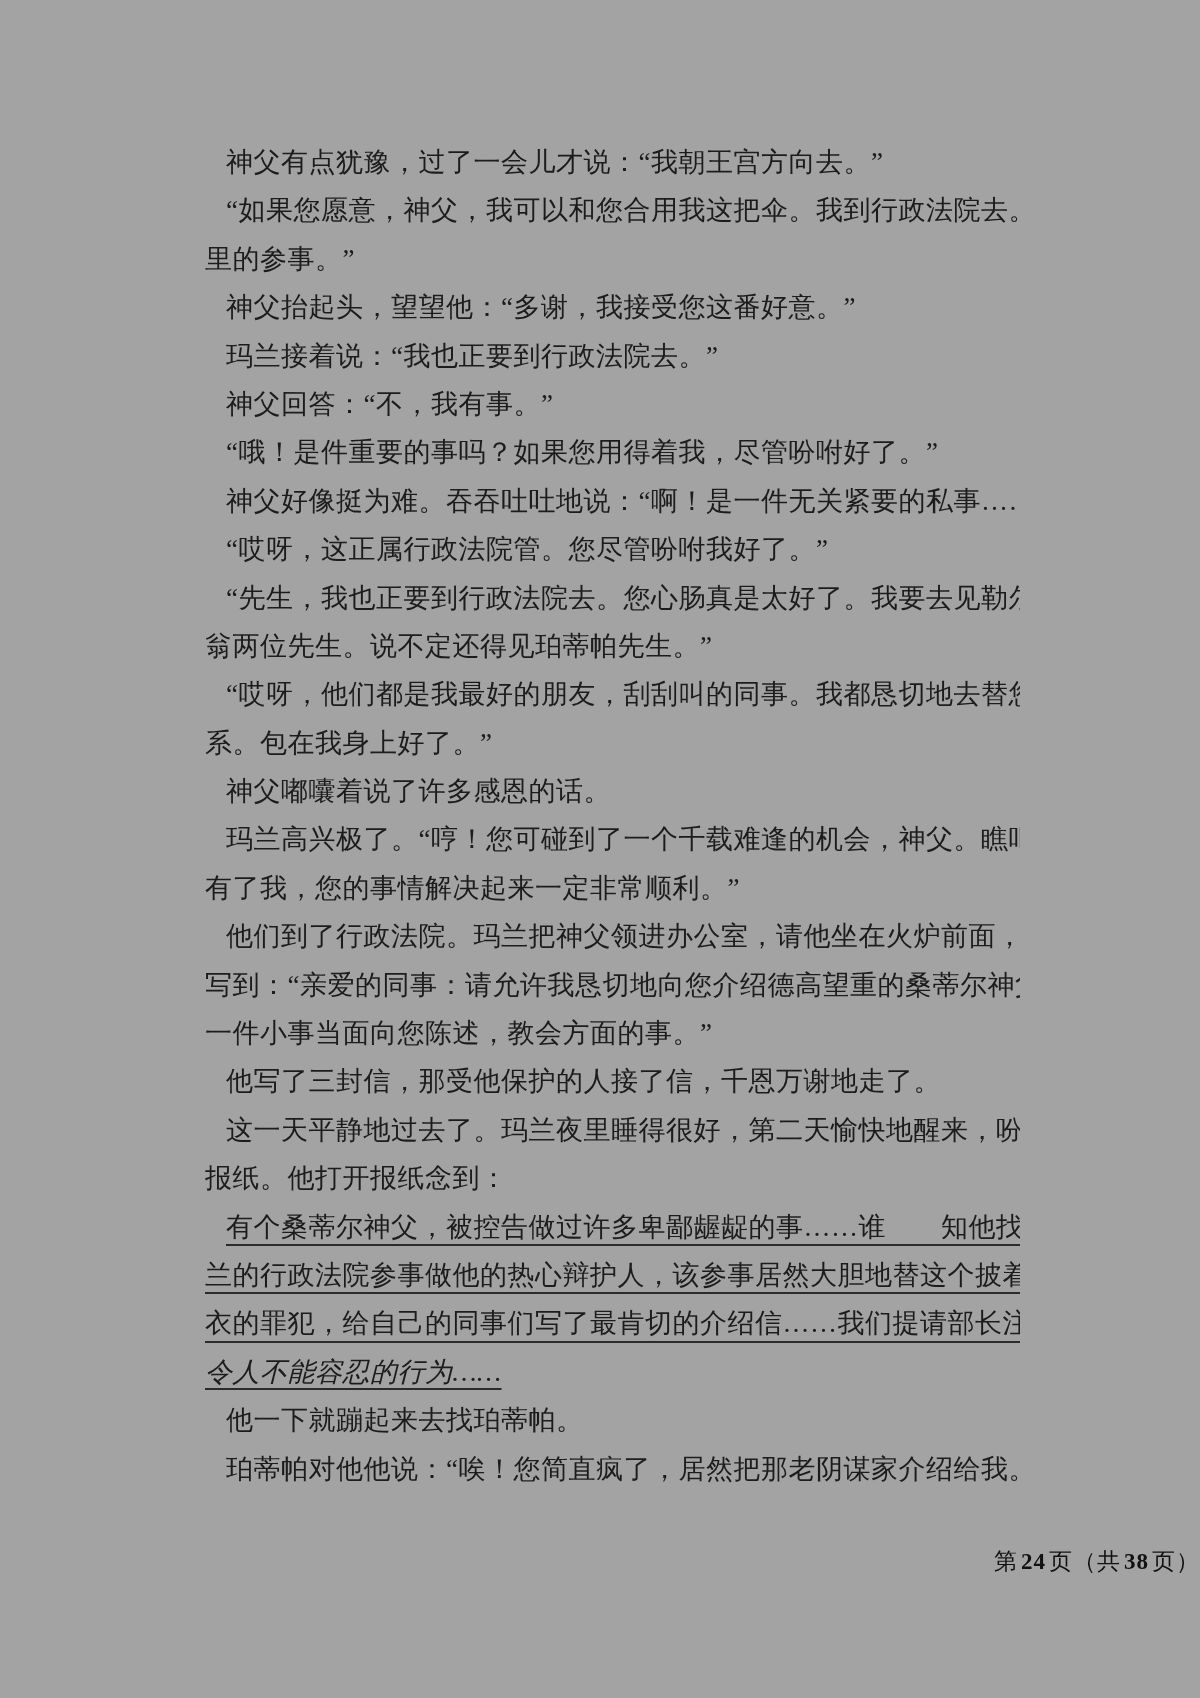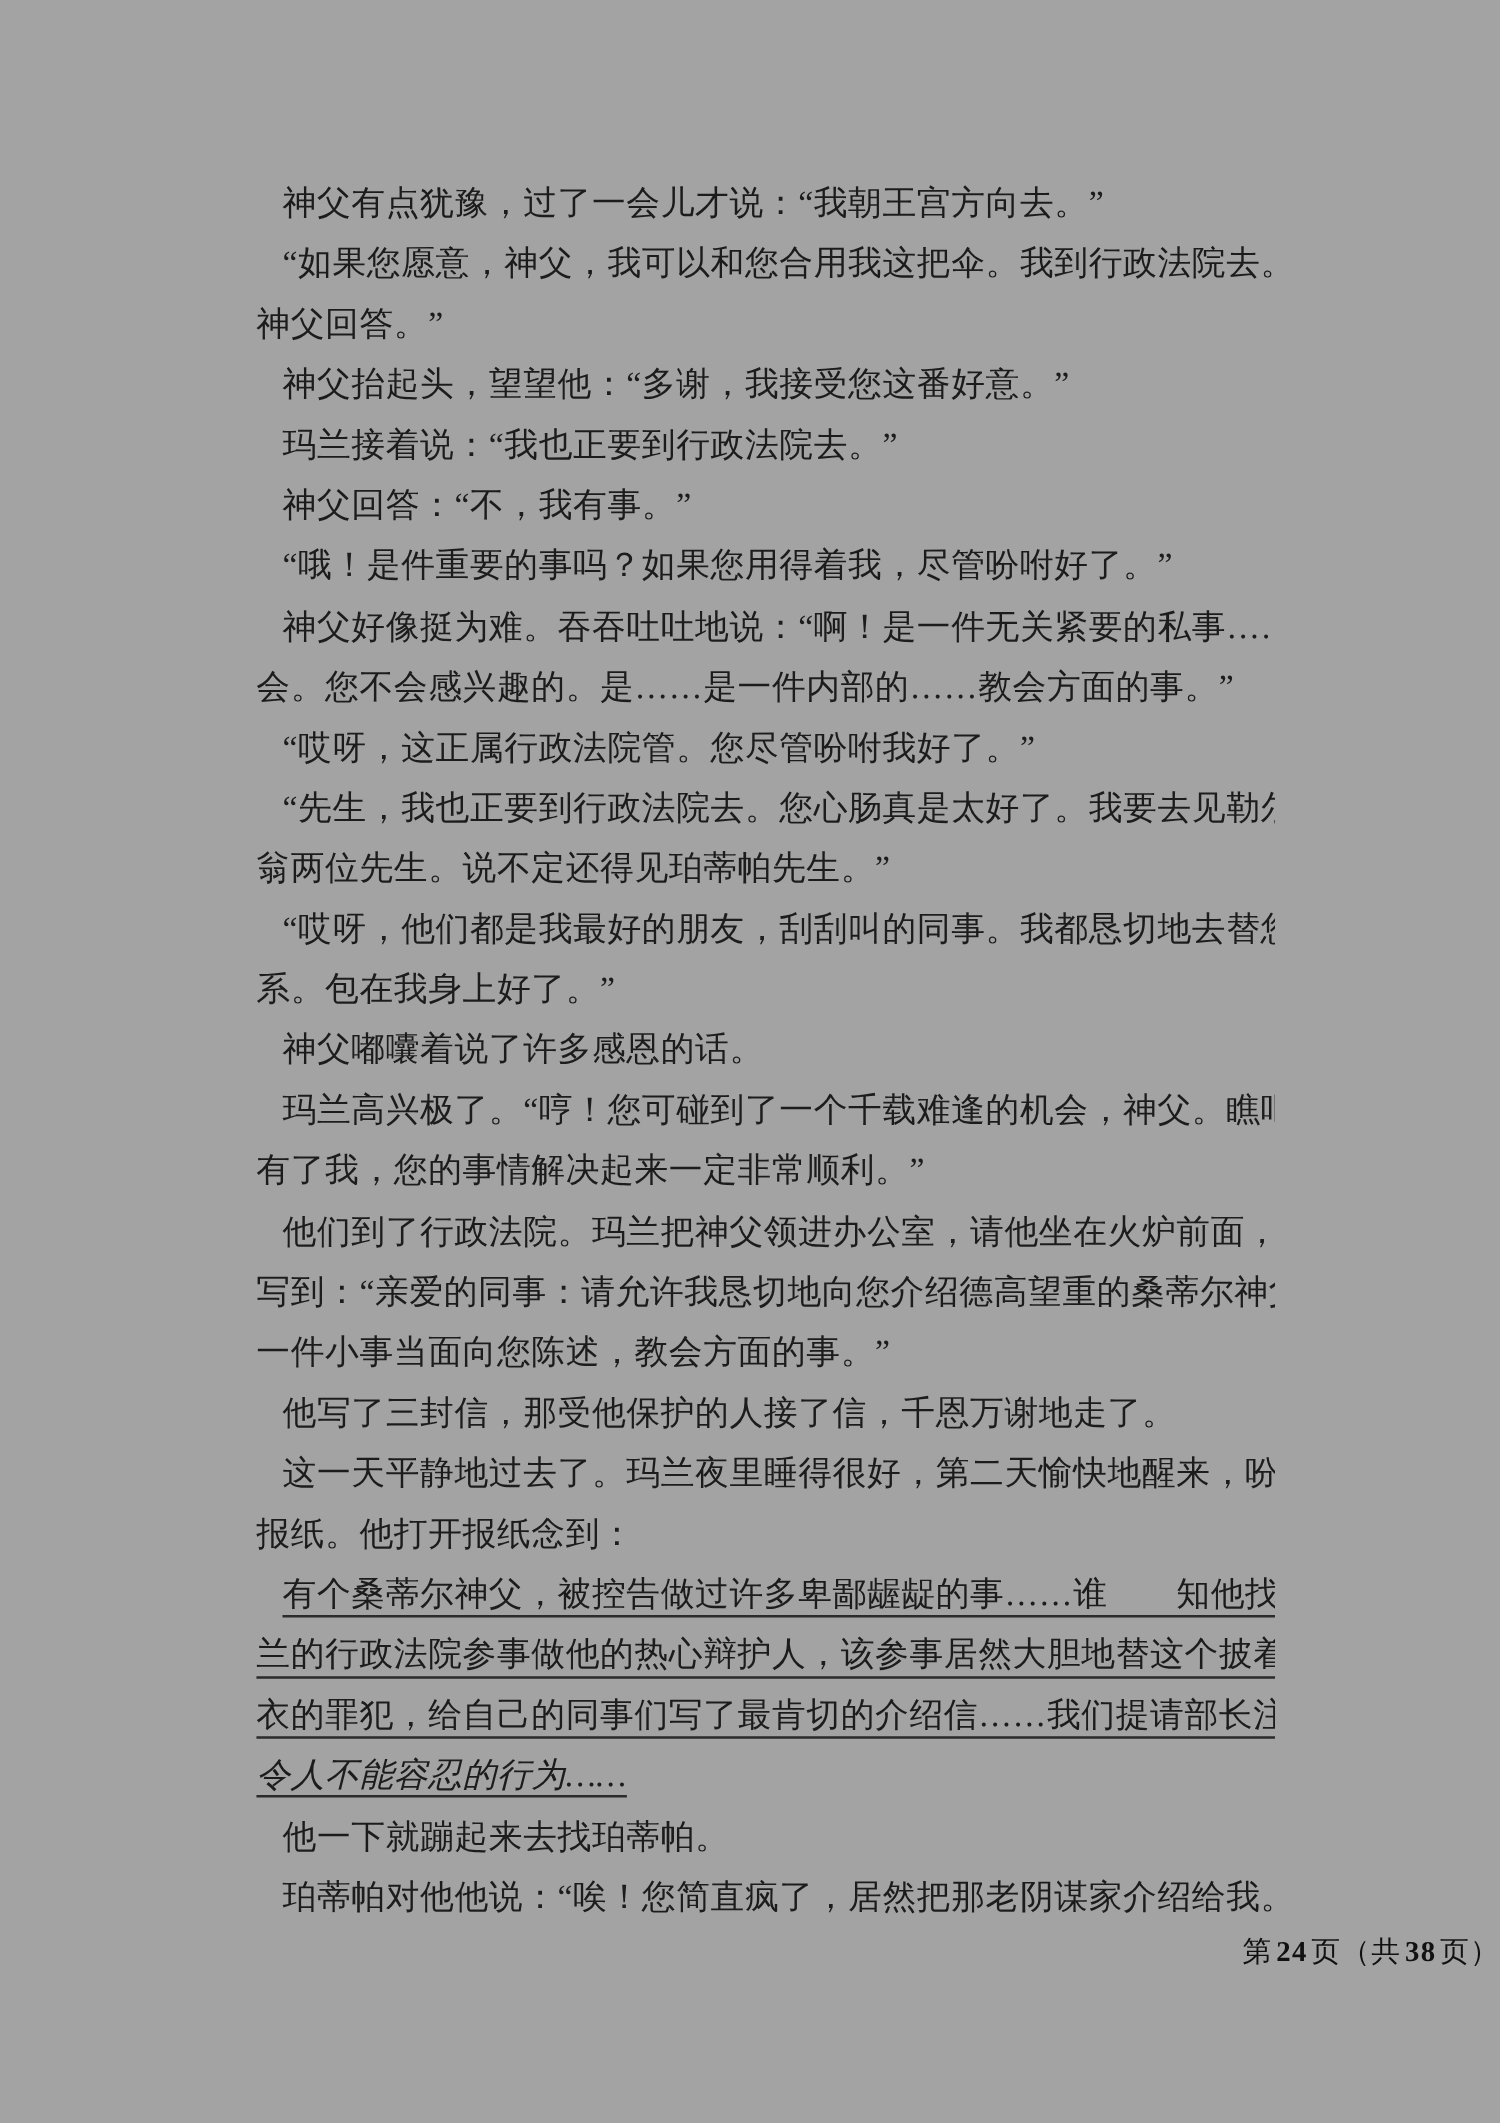--- a/index.html
+++ b/index.html
@@ -62,27 +62,26 @@
     padding: 0 3px;
   }
 </style>
 </head>
 <body>
 
 <div class="page">
   <div class="content">
       <div class="line indent"><span>神父有点犹豫，过了一会儿才说：“我朝王宫方向去。”</span></div>
       <div class="line indent"><span>“如果您愿意，神父，我可以和您合用我这把伞。我到行政法院去。我是那</span></div>
-      <div class="line"><span>神父回答。”</span></div>
+      <div class="line"><span>里的参事。”</span></div>
       <div class="line indent"><span>神父抬起头，望望他：“多谢，我接受您这番好意。”</span></div>
       <div class="line indent"><span>玛兰接着说：“我也正要到行政法院去。”</span></div>
       <div class="line indent"><span>神父回答：“不，我有事。”</span></div>
       <div class="line indent"><span>“哦！是件重要的事吗？如果您用得着我，尽管吩咐好了。”</span></div>
       <div class="line indent"><span>神父好像挺为难。吞吞吐吐地说：“啊！是一件无关紧要的私事……一点小误</span></div>
-      <div class="line"><span>会。您不会感兴趣的。是……是一件内部的……教会方面的事。”</span></div>
       <div class="line indent"><span>“哎呀，这正属行政法院管。您尽管吩咐我好了。”</span></div>
       <div class="line indent"><span>“先生，我也正要到行政法院去。您心肠真是太好了。我要去见勒尔佩、萨</span></div>
       <div class="line"><span>翁两位先生。说不定还得见珀蒂帕先生。”</span></div>
       <div class="line indent"><span>“哎呀，他们都是我最好的朋友，刮刮叫的同事。我都恳切地去替您托托关</span></div>
       <div class="line"><span>系。包在我身上好了。”</span></div>
       <div class="line indent"><span>神父嘟囔着说了许多感恩的话。</span></div>
       <div class="line indent"><span>玛兰高兴极了。“哼！您可碰到了一个千载难逢的机会，神父。瞧吧，瞧吧，</span></div>
       <div class="line"><span>有了我，您的事情解决起来一定非常顺利。”</span></div>
       <div class="line indent"><span>他们到了行政法院。玛兰把神父领进办公室，请他坐在火炉前面，然后伏案</span></div>
       <div class="line"><span>写到：“亲爱的同事：请允许我恳切地向您介绍德高望重的桑蒂尔神父，他有</span></div>

